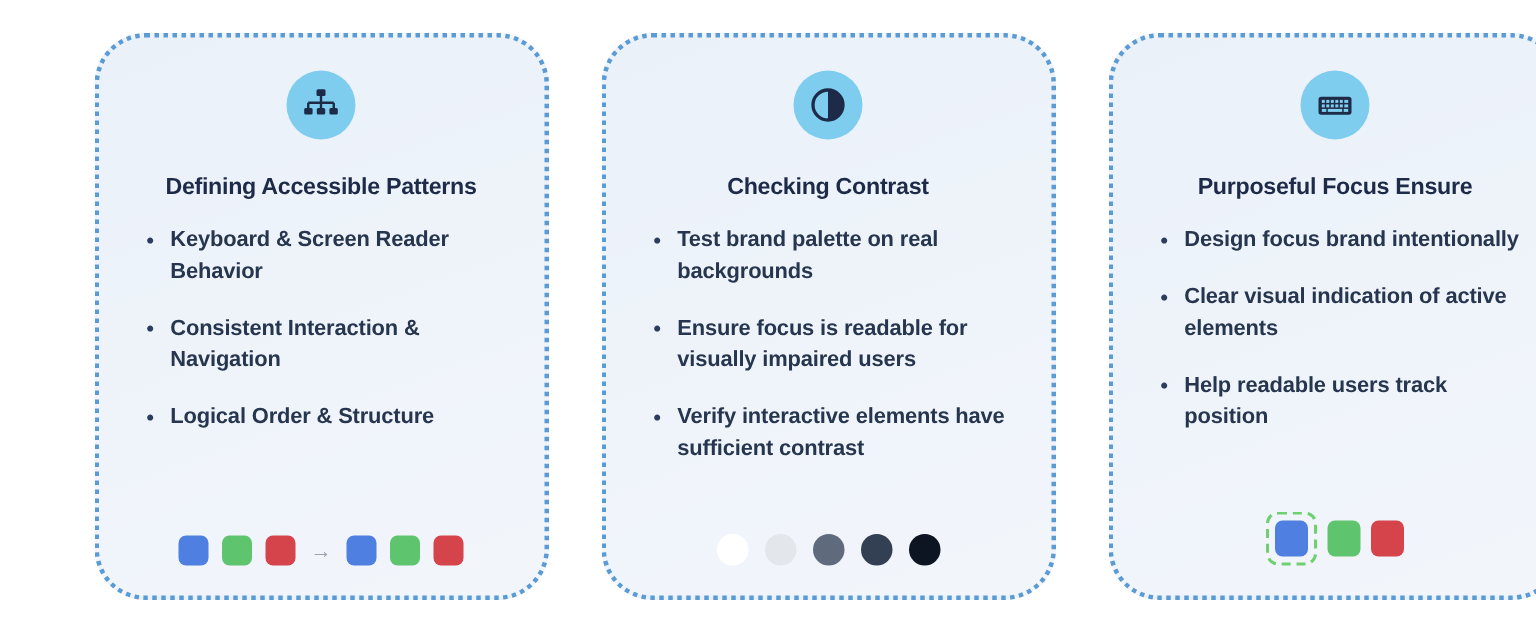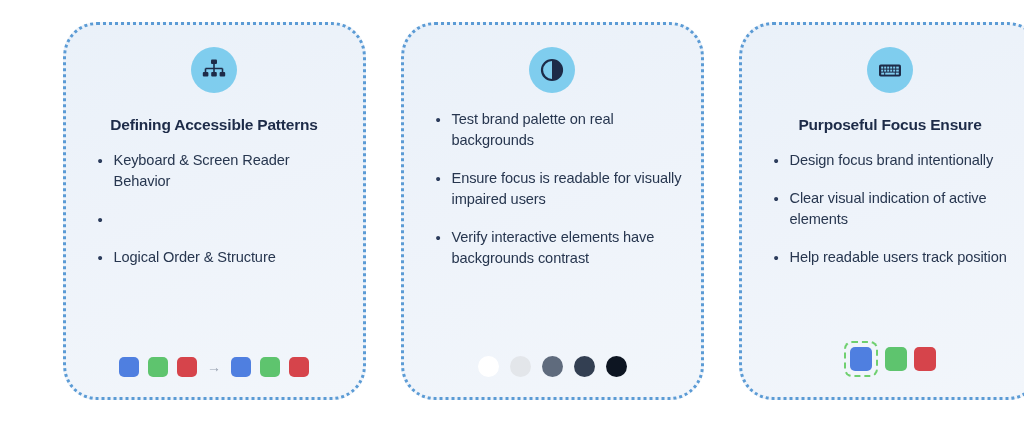--- a/index.html
+++ b/index.html
@@ -85,20 +85,21 @@
     font-size: 15px;
     line-height: 21px;
     width: 16px;
     text-align: left;
   }
   .bullet-text {
     color: #27364f;
     font-size: 14.6px;
     line-height: 21px;
     letter-spacing: -0.1px;
+    font-weight: bold;
   }
 
   
   .strip {
     width: 100%;
     display: flex;
     align-items: center;
     justify-content: center;
     gap: 9px;
     margin-bottom: 4px;
@@ -155,20 +156,21 @@
 
     <div class="card-title">Defining Accessible Patterns</div>
 
     <ul class="bullets">
       <li class="bullet">
         <span class="bullet-dot">•</span>
         <span class="bullet-text">Keyboard &amp; Screen Reader Behavior</span>
       </li>
       <li class="bullet">
         <span class="bullet-dot">•</span>
+        <span class="bullet-text">Consistent Interaction &amp; Navigation</span>
       </li>
       <li class="bullet">
         <span class="bullet-dot">•</span>
         <span class="bullet-text">Logical Order &amp; Structure</span>
       </li>
     </ul>
 
     <div class="strip">
       <span class="swatch" style="background: rgb(79, 127, 224);"></span>
       <span class="swatch" style="background: rgb(94, 196, 110);"></span>
@@ -181,33 +183,34 @@
   </div>
 
   <div class="card">
     <div class="icon-badge">
       <svg width="26" height="26" viewBox="0 0 26 26" aria-hidden="true">
         <circle cx="13" cy="13" r="10" fill="none" stroke="#1d2b48" stroke-width="2.2"></circle>
         <path d="M13 3 A10 10 0 0 1 13 23 Z" fill="#1d2b48"></path>
       </svg>
     </div>
 
+    <div class="card-title">Checking Contrast</div>
 
     <ul class="bullets">
       <li class="bullet">
         <span class="bullet-dot">•</span>
         <span class="bullet-text">Test brand palette on real backgrounds</span>
       </li>
       <li class="bullet">
         <span class="bullet-dot">•</span>
         <span class="bullet-text">Ensure focus is readable for visually impaired users</span>
       </li>
       <li class="bullet">
         <span class="bullet-dot">•</span>
-        <span class="bullet-text">Verify interactive elements have backgrounds contrast</span>
+        <span class="bullet-text">Verify interactive elements have sufficient contrast</span>
       </li>
     </ul>
 
     <div class="strip dots">
       <span class="dot" style="background: rgb(255, 255, 255);"></span>
       <span class="dot" style="background: rgb(227, 230, 234);"></span>
       <span class="dot" style="background: rgb(95, 107, 125);"></span>
       <span class="dot" style="background: rgb(51, 63, 82);"></span>
       <span class="dot" style="background: rgb(13, 21, 34);"></span>
     </div>

